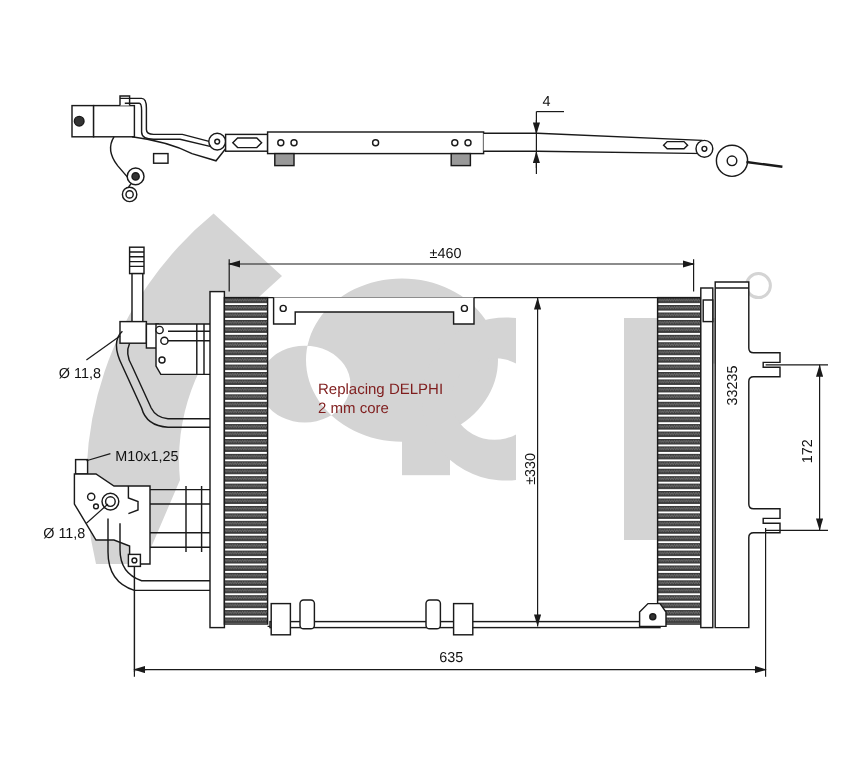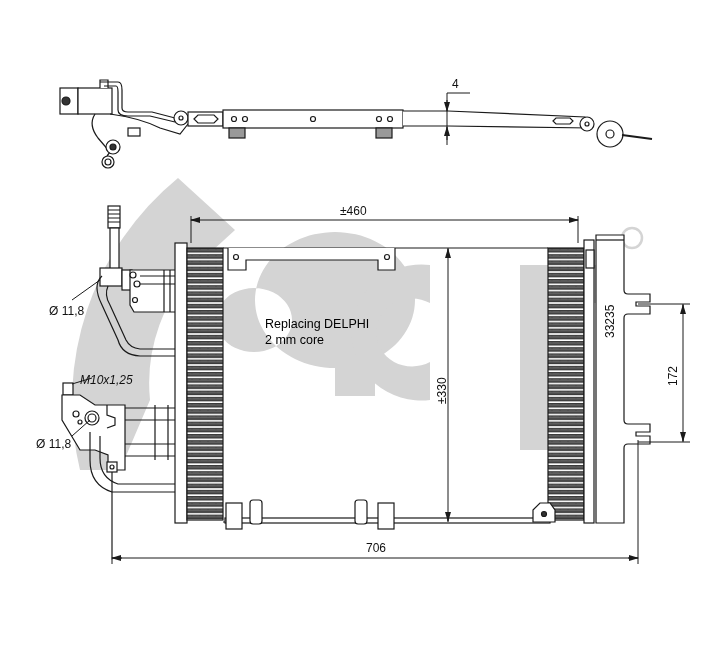--- a/index.html
+++ b/index.html
@@ -1,20 +1,20 @@
 <!DOCTYPE html>
 <html><head>
 <meta charset="utf-8">
 <style>
   html, body { margin: 0; padding: 0; background: #ffffff; }
   body { width: 712px; height: 650px; position: relative; overflow: hidden;
          font-family: "Liberation Sans", sans-serif; }
   #drawing { position: absolute; left: 0; top: 0; width: 712px; height: 650px; }
   .lbl { position: absolute; font-family: "Liberation Sans", sans-serif; font-size: 12px; color: #111; white-space: nowrap; line-height: 1; }
-  .note { position: absolute; font-family: "Liberation Sans", sans-serif; font-size: 12.5px; color: #000000; line-height: 16px; }
+  .note { position: absolute; font-family: "Liberation Sans", sans-serif; font-size: 12.5px; color: #7f1d1d; line-height: 16px; }
   .rot { transform-origin: 0 0; transform: rotate(-90deg); }
 </style>
 </head>
 <body>
 
 <svg id="drawing" viewBox="0 0 712 650" xmlns="http://www.w3.org/2000/svg">
   <defs>
     <pattern id="fins" x="0" y="0" width="8" height="6.2" patternUnits="userSpaceOnUse">
       <rect width="8" height="6.2" fill="#ffffff"></rect>
       <rect y="0" width="8" height="4.6" fill="#3a3a3a"></rect>
@@ -153,21 +153,21 @@
     <path d="M72 384 L92 378"></path>
   </g>
 </svg>
 
 <div class="note" style="left:265px; top:316px;">
   <div>Replacing DELPHI</div>
   <div>2 mm core</div>
 </div>
 
 <span class="lbl" style="left:452px; top:78px;">4</span>
-<span class="lbl" style="left:340px; top:205px;">±460</span>
-<span class="lbl" style="left:366px; top:542px;">706</span>
+<span class="lbl" style="left:358px; top:205px;">±460</span>
+<span class="lbl" style="left:366px; top:542px;">635</span>
 <span class="lbl rot" style="left:436px; top:404px;">±330</span>
 <span class="lbl rot" style="left:604px; top:338px;">33235</span>
 <span class="lbl rot" style="left:667px; top:386px;">172</span>
 
 <span class="lbl" style="left:49px; top:305px;">Ø 11,8</span>
-<span class="lbl" style="left:80px; top:374px;font-style:italic;">M10x1,25</span>
+<span class="lbl" style="left:96px; top:374px;">M10x1,25</span>
 <span class="lbl" style="left:36px; top:438px;">Ø 11,8</span>
 
 </body></html>

